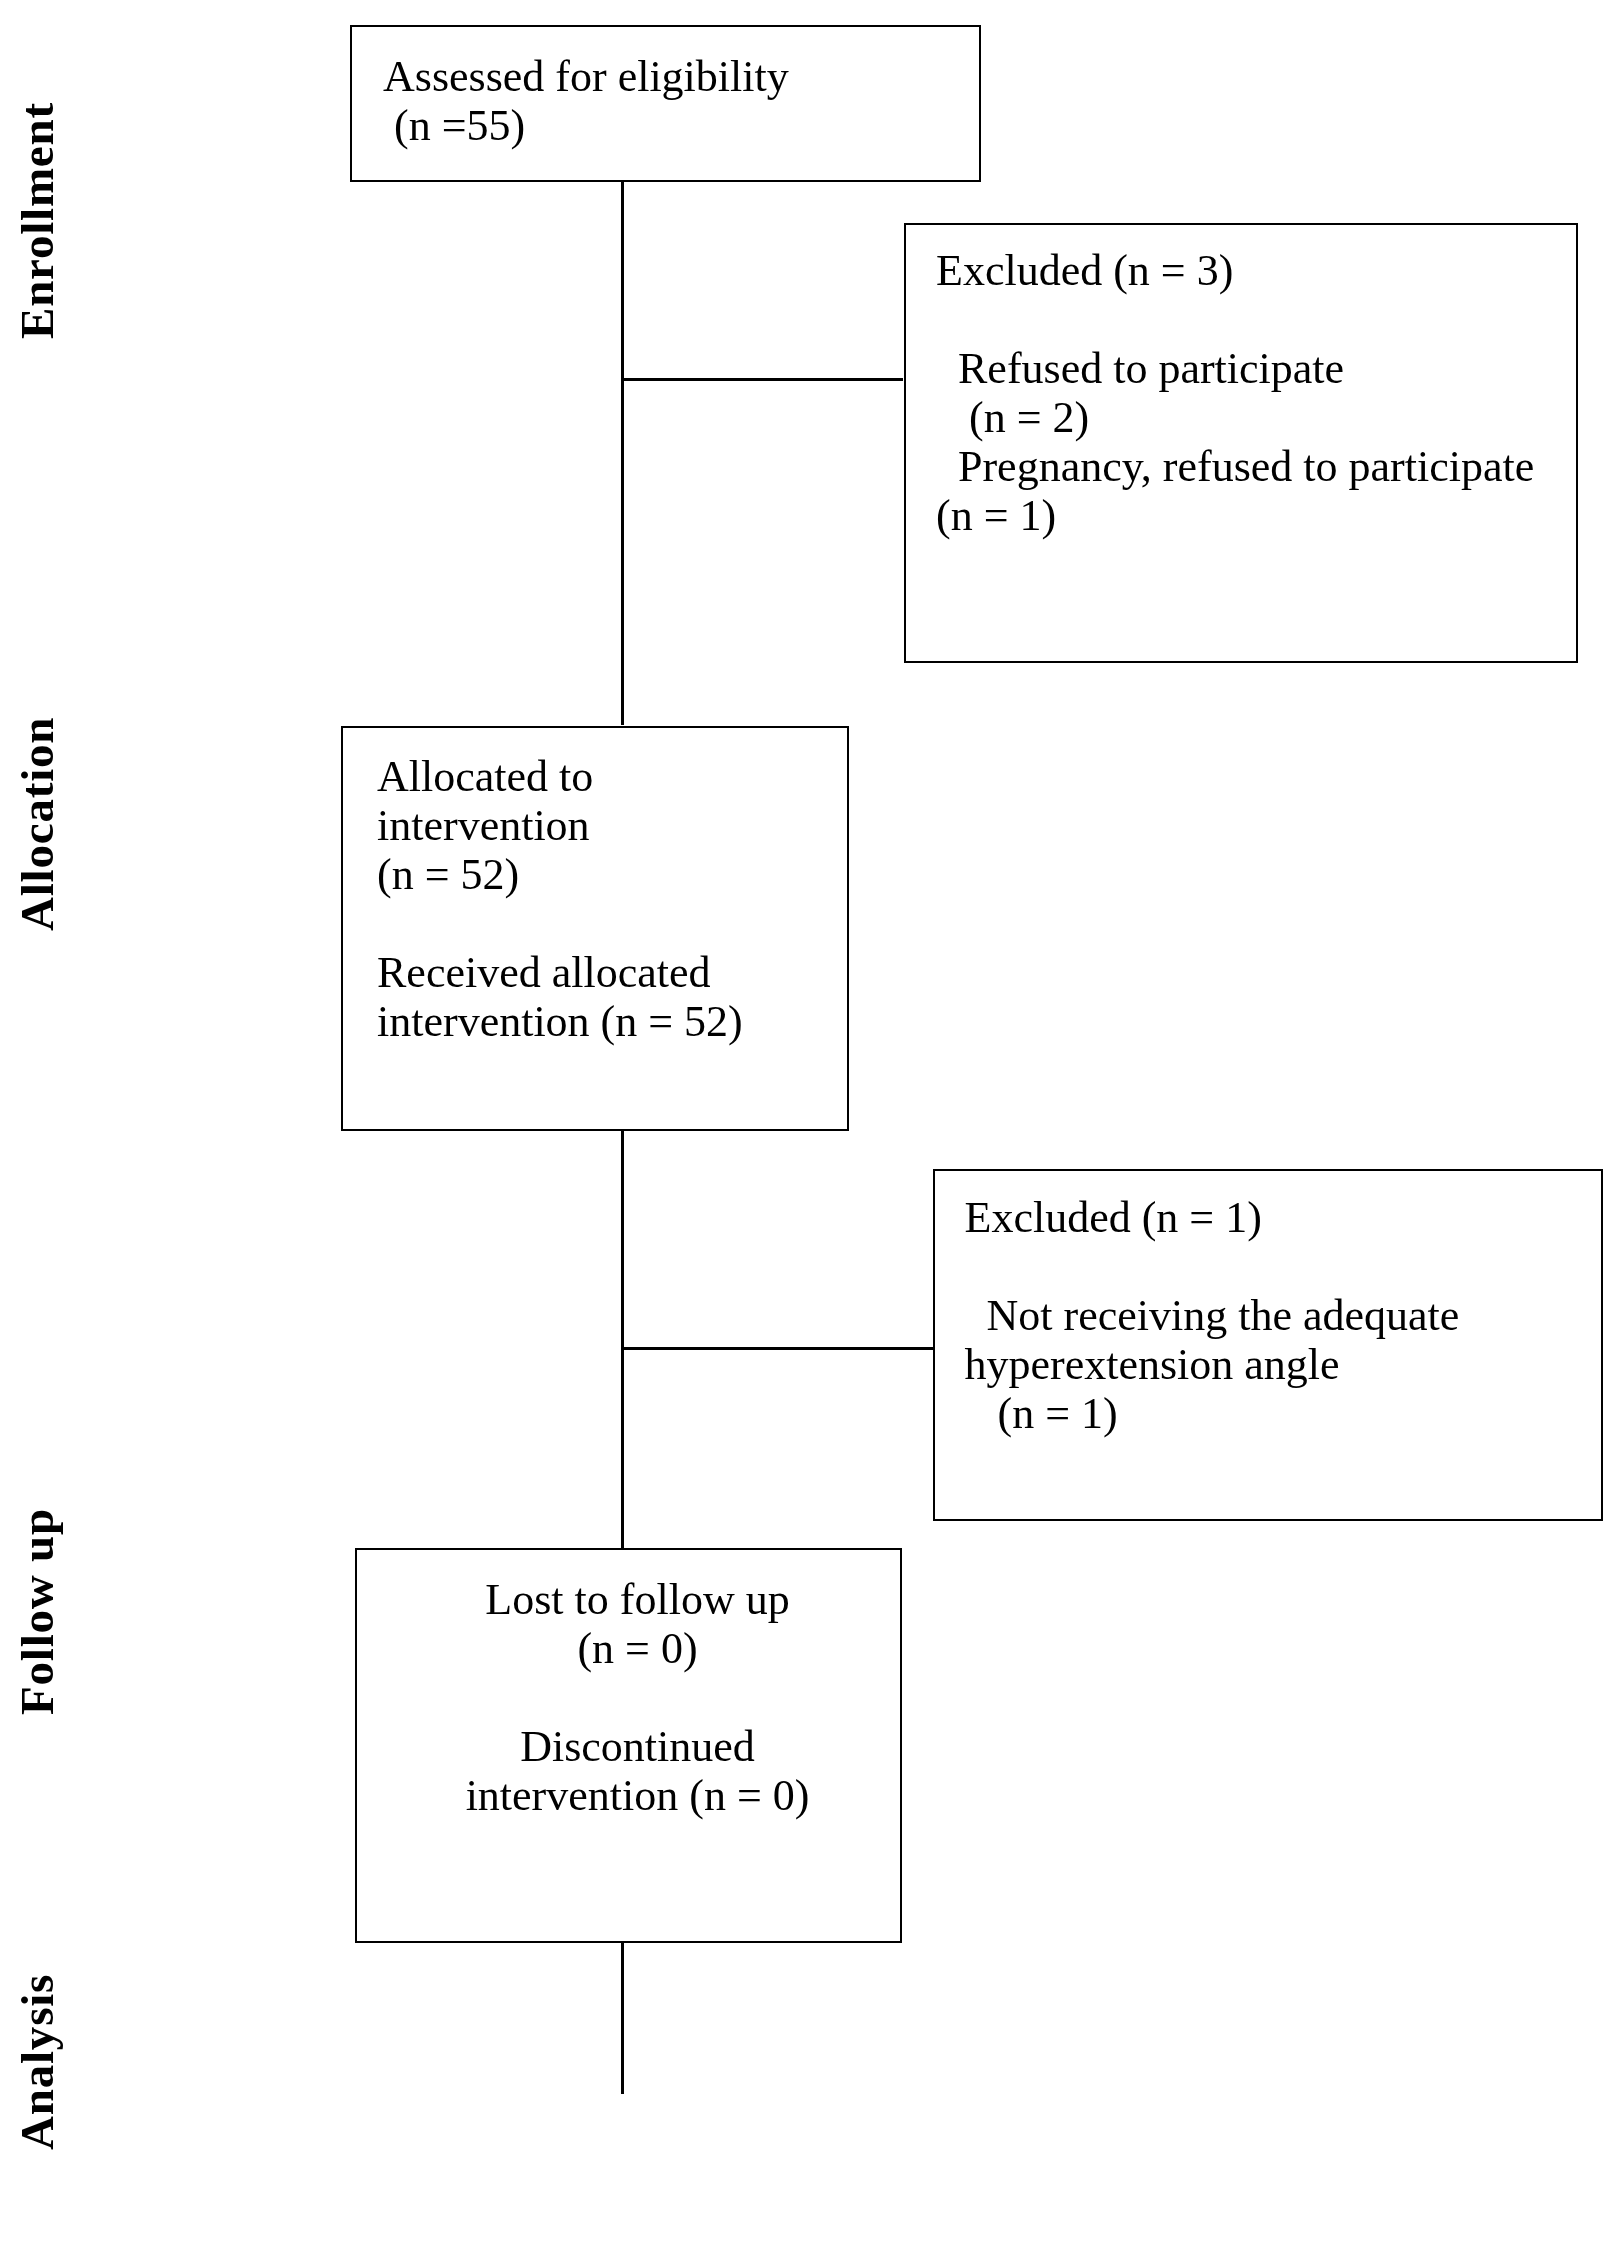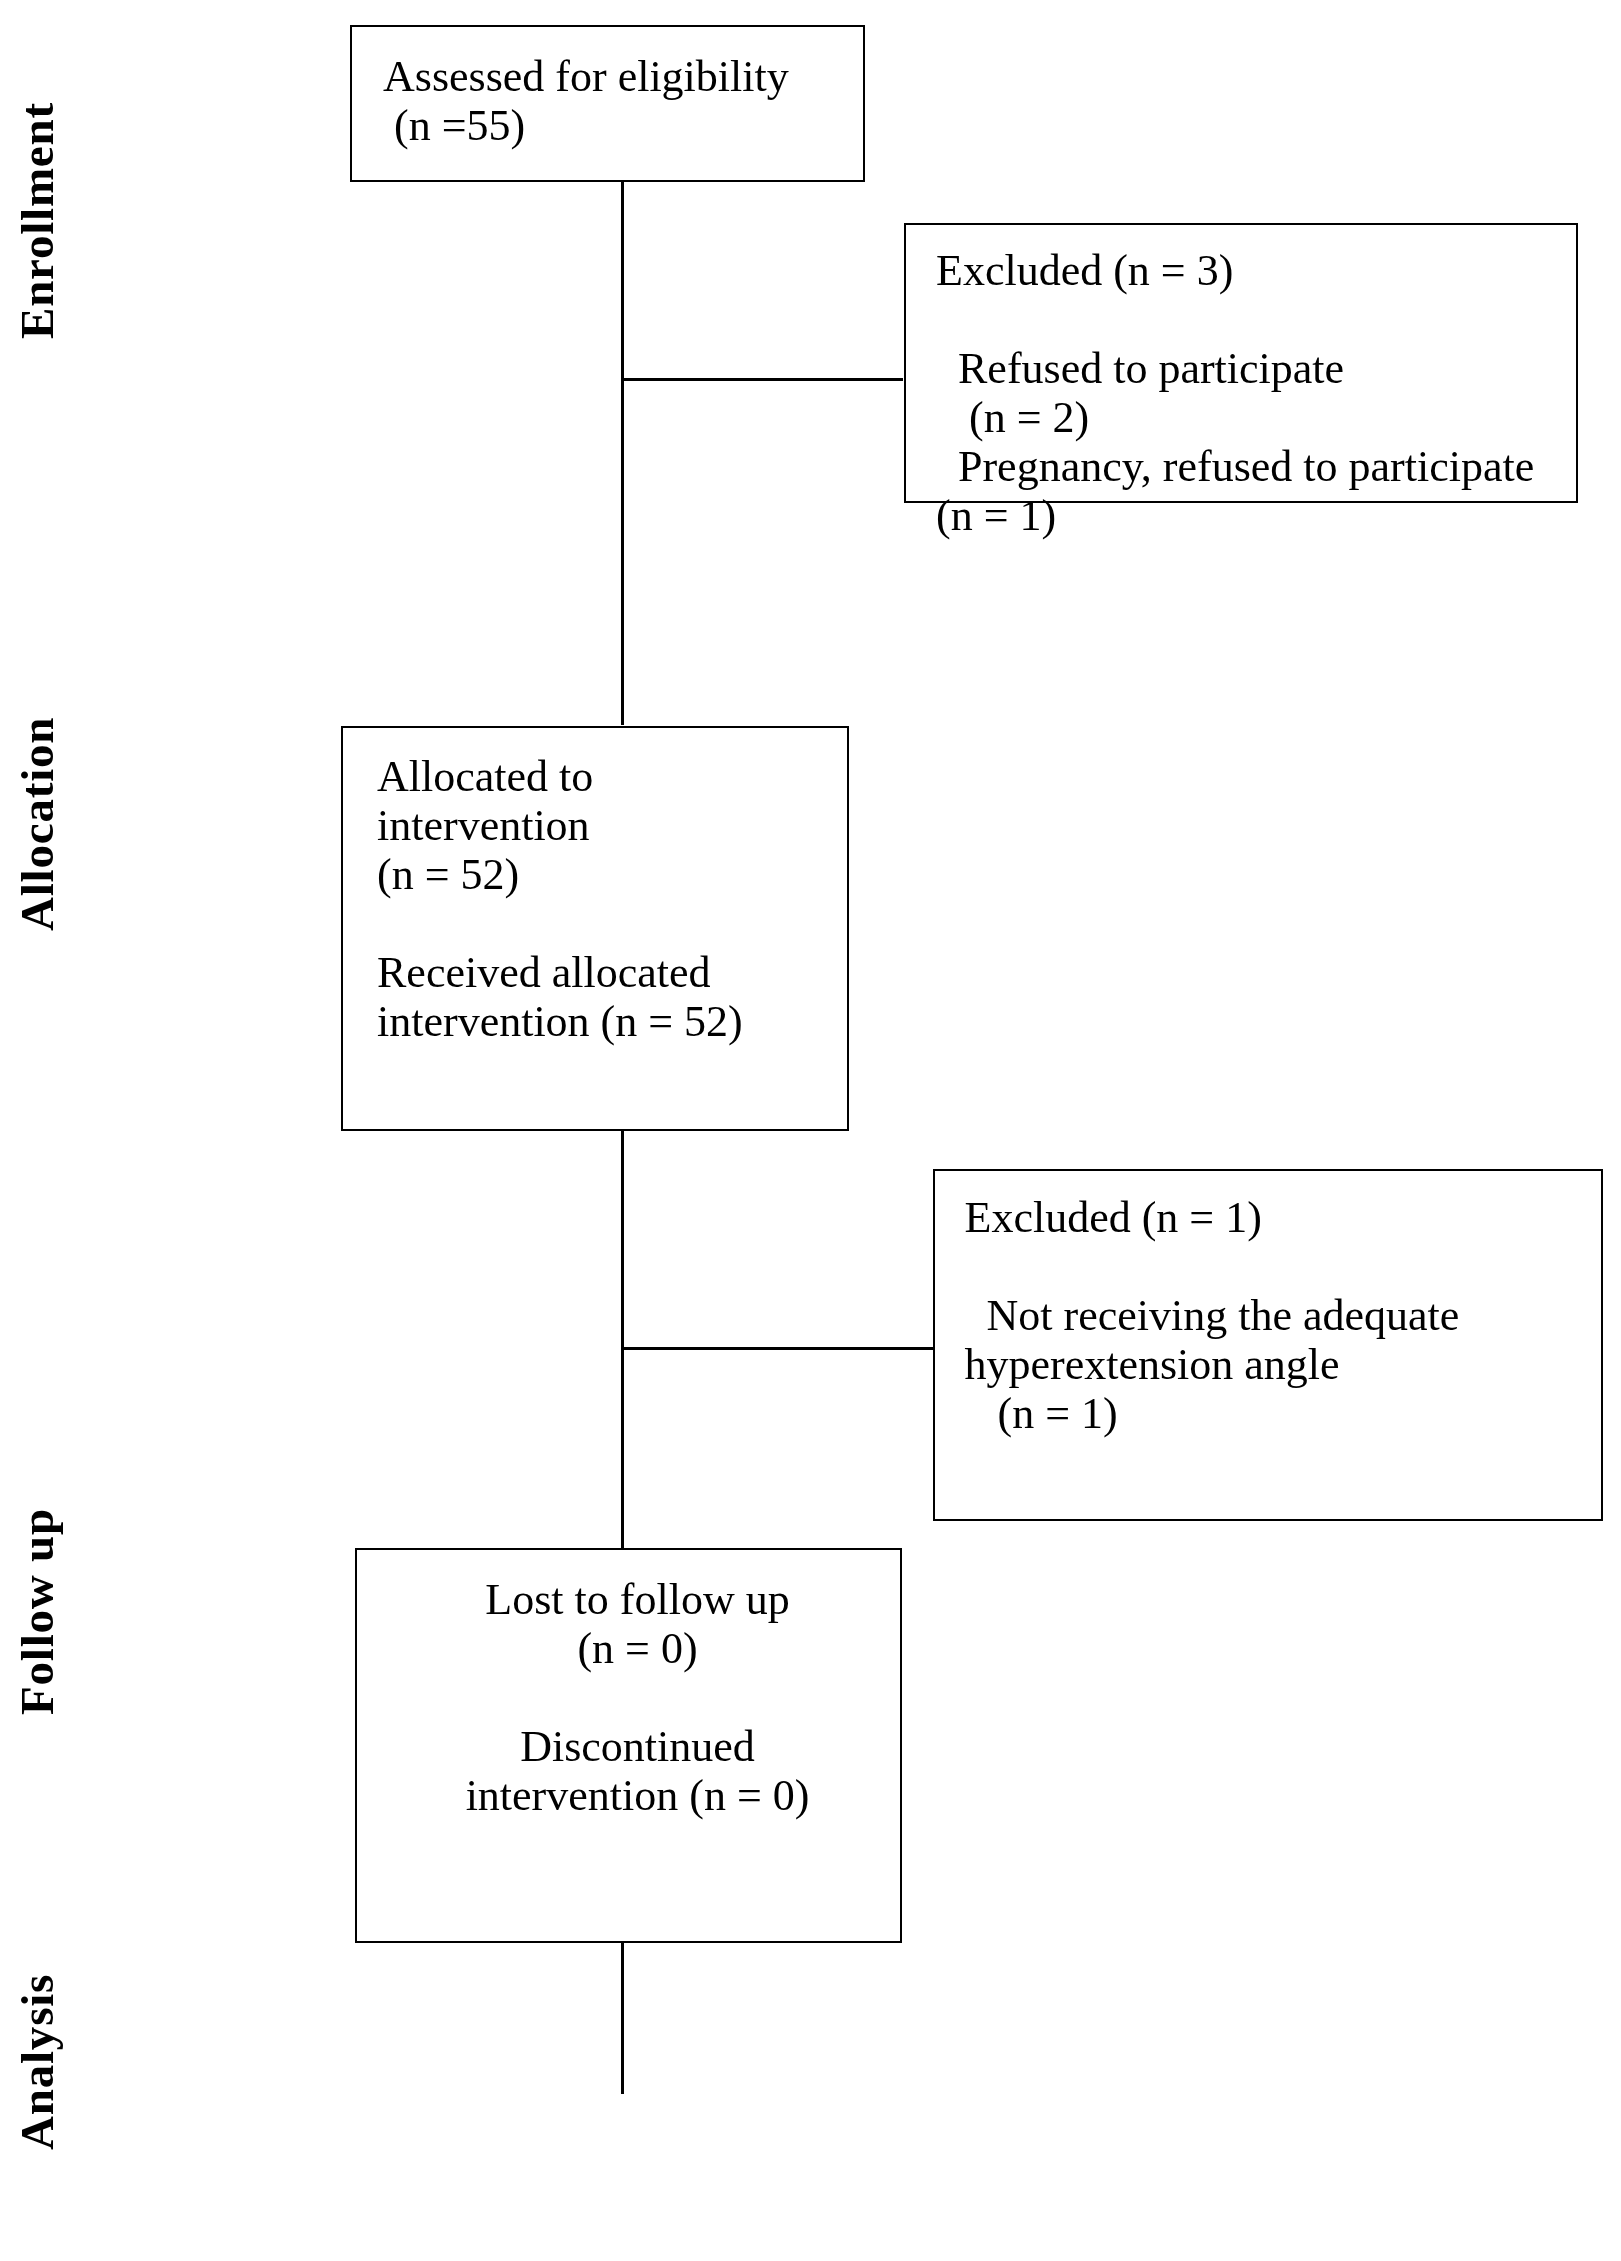--- a/index.html
+++ b/index.html
@@ -20,22 +20,22 @@
   .box{
     position:absolute;
     box-sizing:border-box;
     border:2.5px solid var(--ink);
     background:var(--bg);
     font-size:44px;
     line-height:49px;
     white-space:pre-wrap;
     color:var(--ink);
   }
-  #box-assessed   {left:350px;  top:25.4px;   width:515px; height:157px; padding:24.6px 14.8px 0 31px;}
-  #box-excluded1  {left:904px; top:223px;  width:674px; height:280px; padding:20.5px 9.8px 0 30px;}
+  #box-assessed   {left:350px;  top:25.4px;   width:631px; height:157px; padding:24.6px 14.8px 0 31px;}
+  #box-excluded1  {left:904px; top:223px;  width:674px; height:440px; padding:20.5px 9.8px 0 30px;}
   #box-allocated  {left:341px;  top:726px;  width:508px; height:405px; padding:24px 11.5px 0 34px;}
   #box-excluded2  {left:933px; top:1169px; width:670px; height:352px; padding:22px 9.8px 0 29.5px;}
   #box-followup   {left:355px;  top:1548px; width:547px; height:395px; padding:25.4px 11.5px 0 29.5px;text-align:center;}
   #box-analyzed   {left:330px;  top:2094px; width:594px; height:149px; padding:23px 11.5px 0 30px;}
   
   .vline{position:absolute;width:2.5px;background:var(--ink);}
   .hline{position:absolute;height:2.5px;background:var(--ink);}
   #v1{left:621px;top:182px;height:543px;}
   #v2{left:621px;top:1130px;height:418px;}
   #v3{left:621px;top:1943px;height:151px;}

